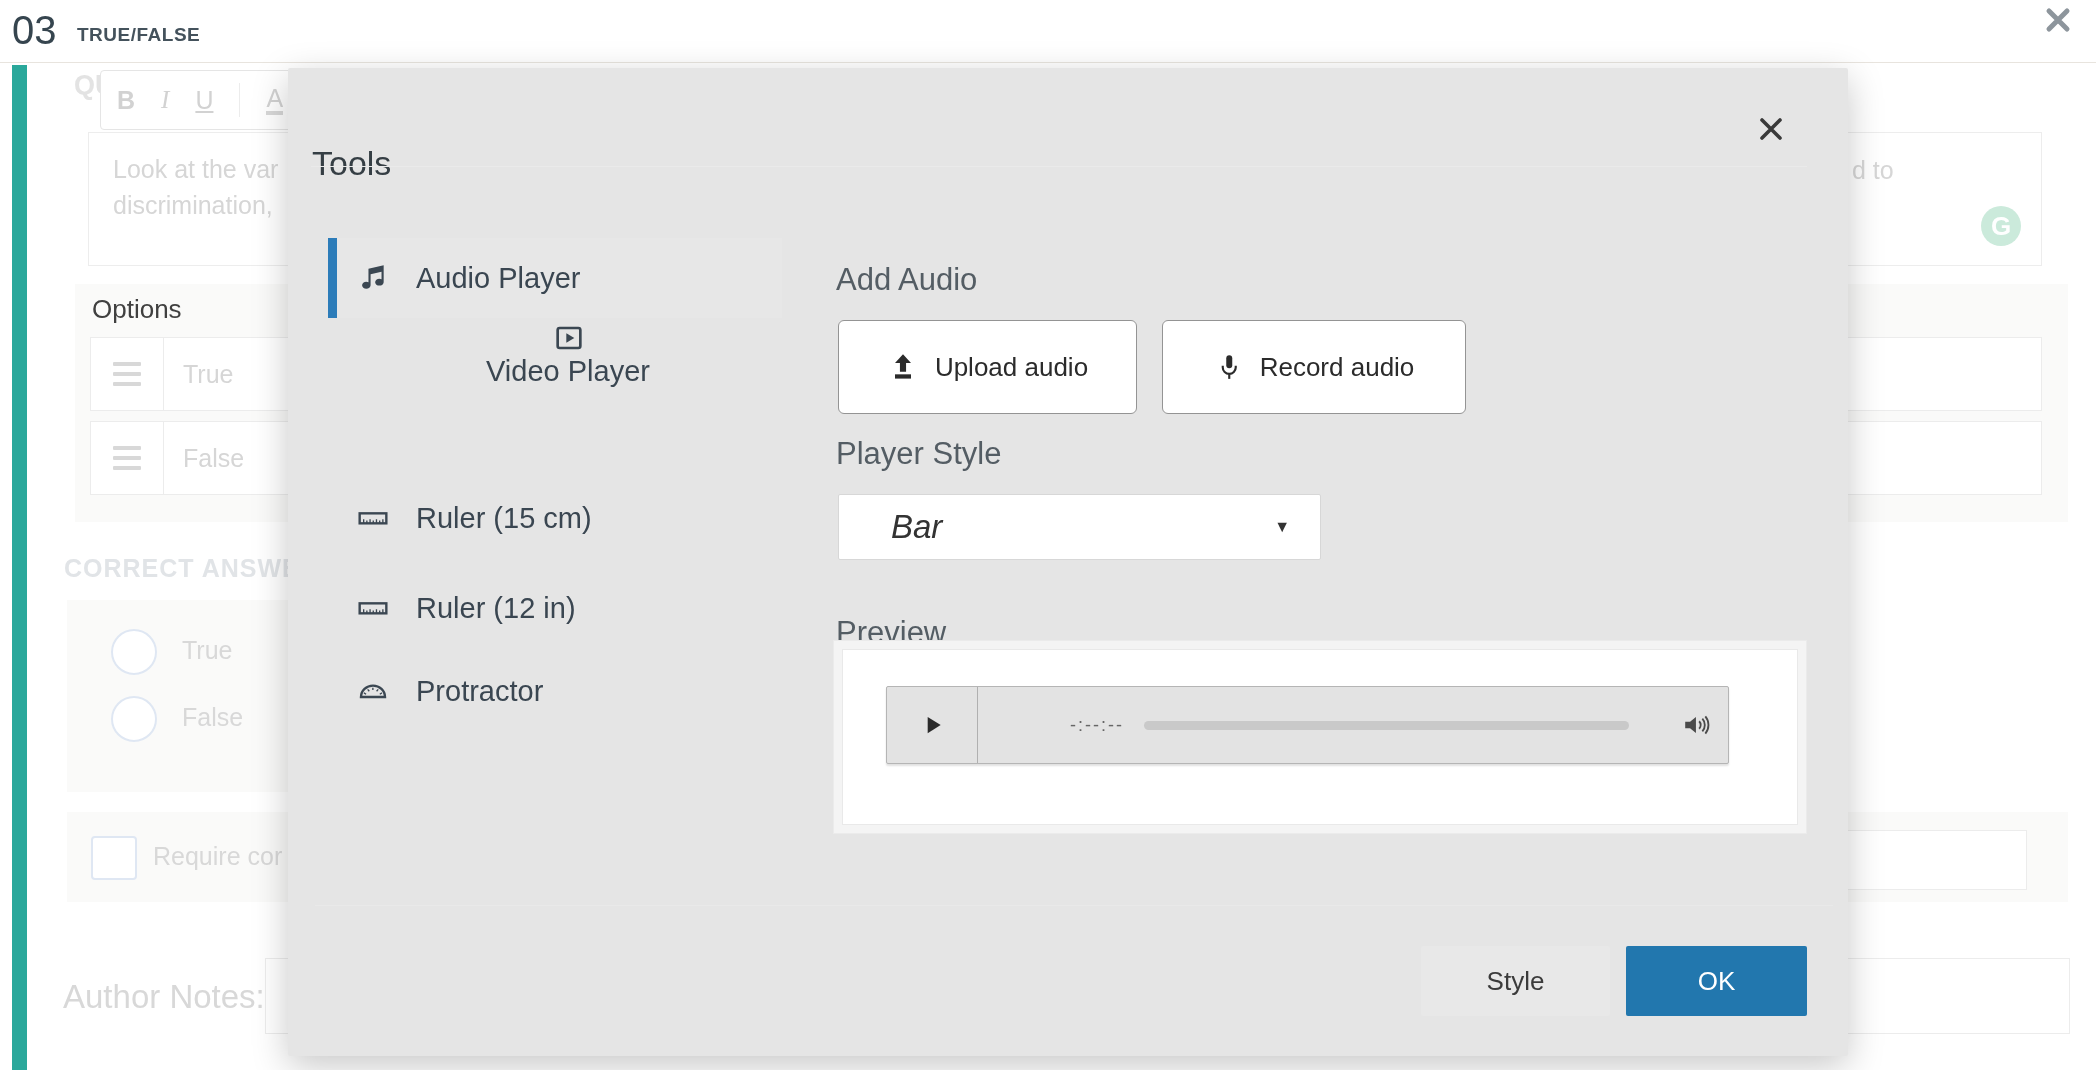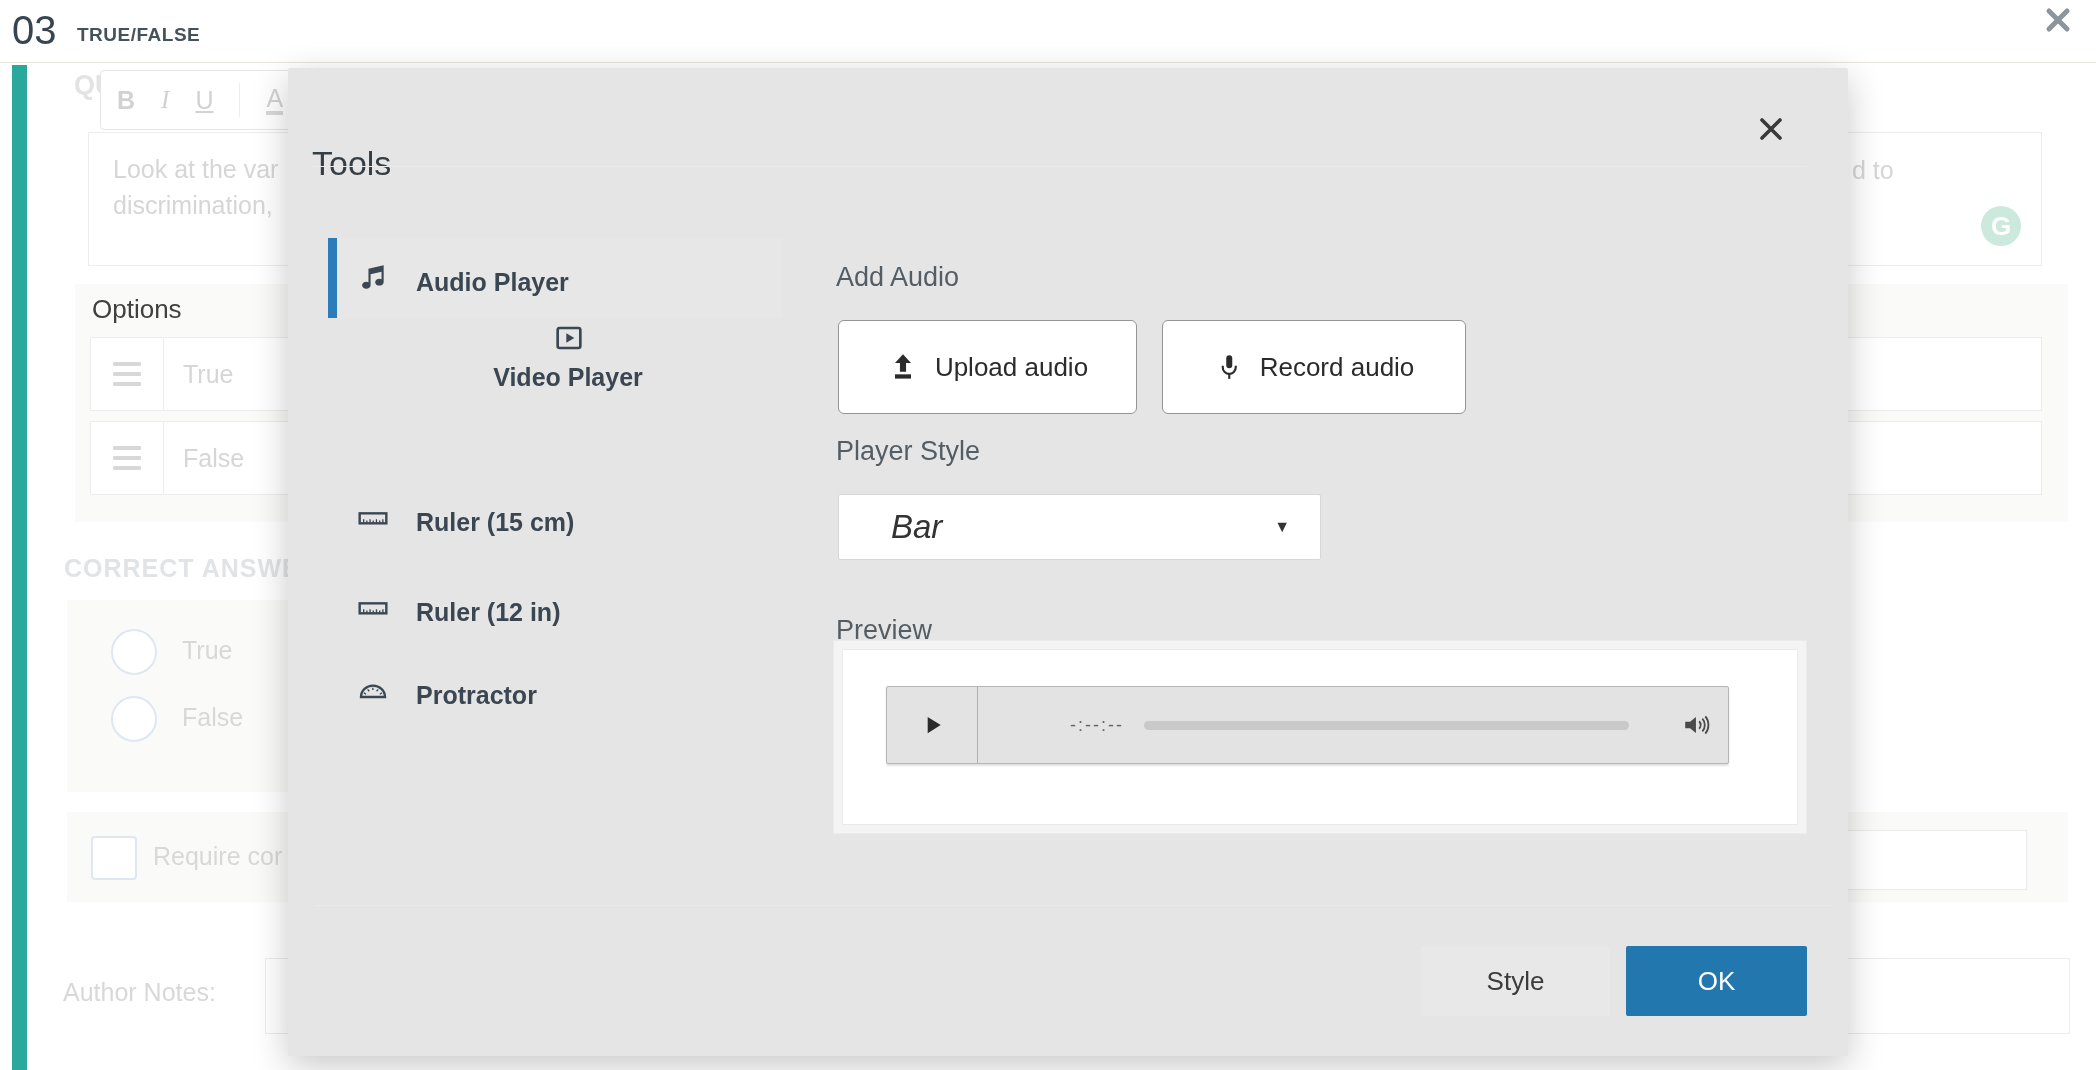--- a/index.html
+++ b/index.html
@@ -41,37 +41,37 @@
             font-weight:700;color:#e1e4e7;letter-spacing:1px;}
   .ca-panel{left:67px;top:600px;width:520px;height:192px;background:#fafaf9;}
   .radio{width:42px;height:42px;border-radius:50%;border:2px solid #dfe7f3;background:#fff;}
   .ca-txt{font-size:25px;color:#d8d8d8;}
 
   .req-panel{left:67px;top:812px;width:2001px;height:90px;background:#fafaf9;}
   .checkbox{left:91px;top:836px;width:42px;height:40px;border:2px solid #dfe7f3;border-radius:4px;background:#fff;}
   .req-txt{left:153px;top:842px;font-size:25px;color:#d8d8d8;white-space:nowrap;}
   .req-field{left:1700px;top:830px;width:325px;height:58px;background:#fff;border:1px solid #ececec;}
 
-  .notes-label{left:63px;top:978px;font-size:25px;color:#d8d8d8;}
+  .notes-label{left:63px;top:978px;font-size:33px;color:#d8d8d8;}
   .notes-field{left:265px;top:958px;width:1803px;height:74px;background:#fff;border:1px solid #ececec;}
 
   
   .modal{left:288px;top:68px;width:1560px;height:988px;background:#e5e5e5;border-radius:2px;z-index:10;
          box-shadow:0 10px 36px rgba(0,0,0,.22);}
   .modal-title{left:24px;top:76px;font-size:34px;color:#353e44;}
   .modal-close{left:1466px;top:44px;width:34px;height:34px;cursor:pointer;}
   .modal-hdr-div{left:23px;top:98px;width:1496px;height:1px;background:#eaeaea;}
 
   .side-item{left:40px;width:454px;height:80px;display:flex;align-items:center;cursor:pointer;}
   .side-item.selected{background:#e7e7e7;border-left:9px solid #2c7cb9;width:445px;}
   .side-icon{width:34px;height:34px;margin-left:28px;flex:0 0 auto;display:flex;align-items:center;justify-content:center;}
   .side-item.selected .side-icon{margin-left:19px;}
-  .side-label{margin-left:26px;font-size:25px;font-weight:700;color:#3a4651;white-space:nowrap;margin-top:8px;}
-
-  .sec-heading{font-size:27px;color:#545d64;}
+  .side-label{margin-left:26px;font-size:29px;font-weight:400;color:#3a4651;white-space:nowrap;}
+
+  .sec-heading{font-size:31px;color:#545d64;}
   .btn-outline{height:92px;background:#fff;border:1px solid #949494;border-radius:6px;display:flex;
                align-items:center;justify-content:center;gap:16px;font-size:26px;color:#2b2b2b;cursor:pointer;}
   .dropdown{left:550px;top:426px;width:481px;height:64px;background:#fff;border:1px solid #d7d7d7;border-radius:2px;
             display:flex;align-items:center;cursor:pointer;}
   .dropdown .val{margin-left:52px;font-size:33px;color:#333;font-style:italic;}
   .dropdown .caret{margin-left:auto;margin-right:30px;font-size:16px;color:#333;}
 
   .preview-outer{left:545px;top:572px;width:972px;height:192px;background:#f4f4f4;border:1px solid #ebebeb;}
   .preview-card{position:absolute;left:8px;top:8px;right:8px;bottom:8px;background:#fff;border:1px solid #e9e9e9;}
   .player{left:598px;top:618px;width:841px;height:76px;background:#e3e3e3;border:1px solid #b5b5b5;border-radius:2px;

